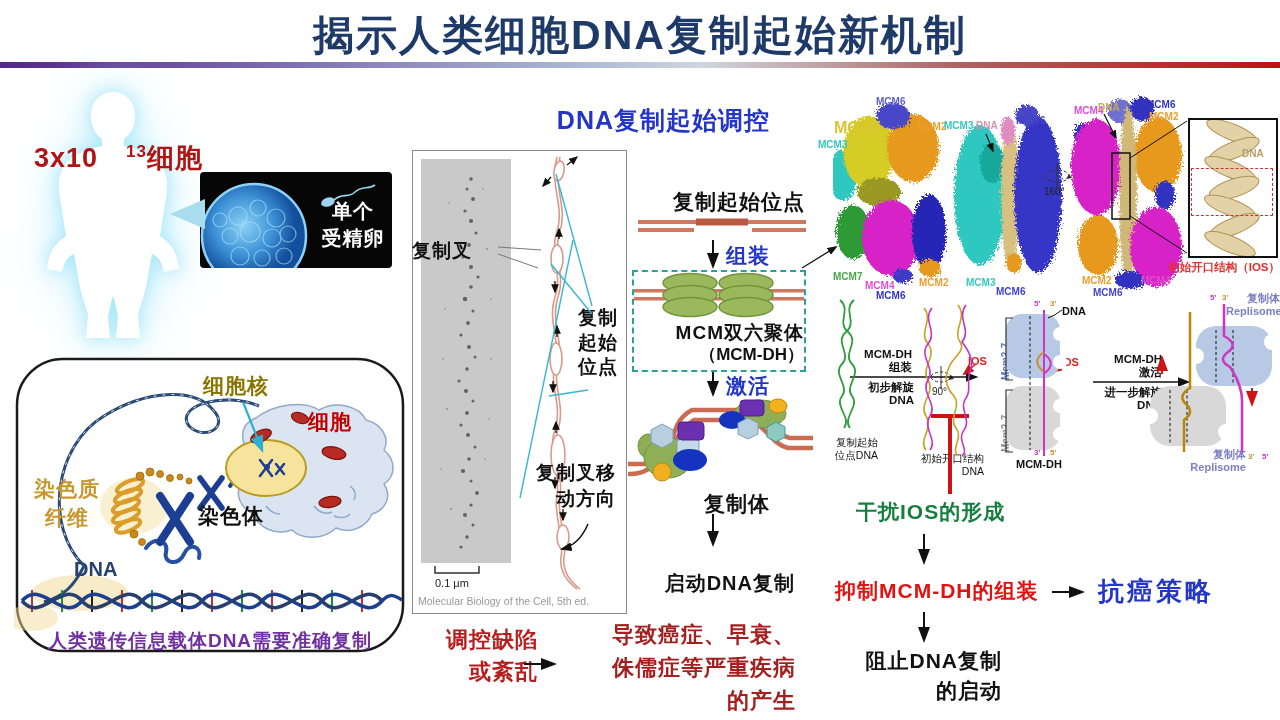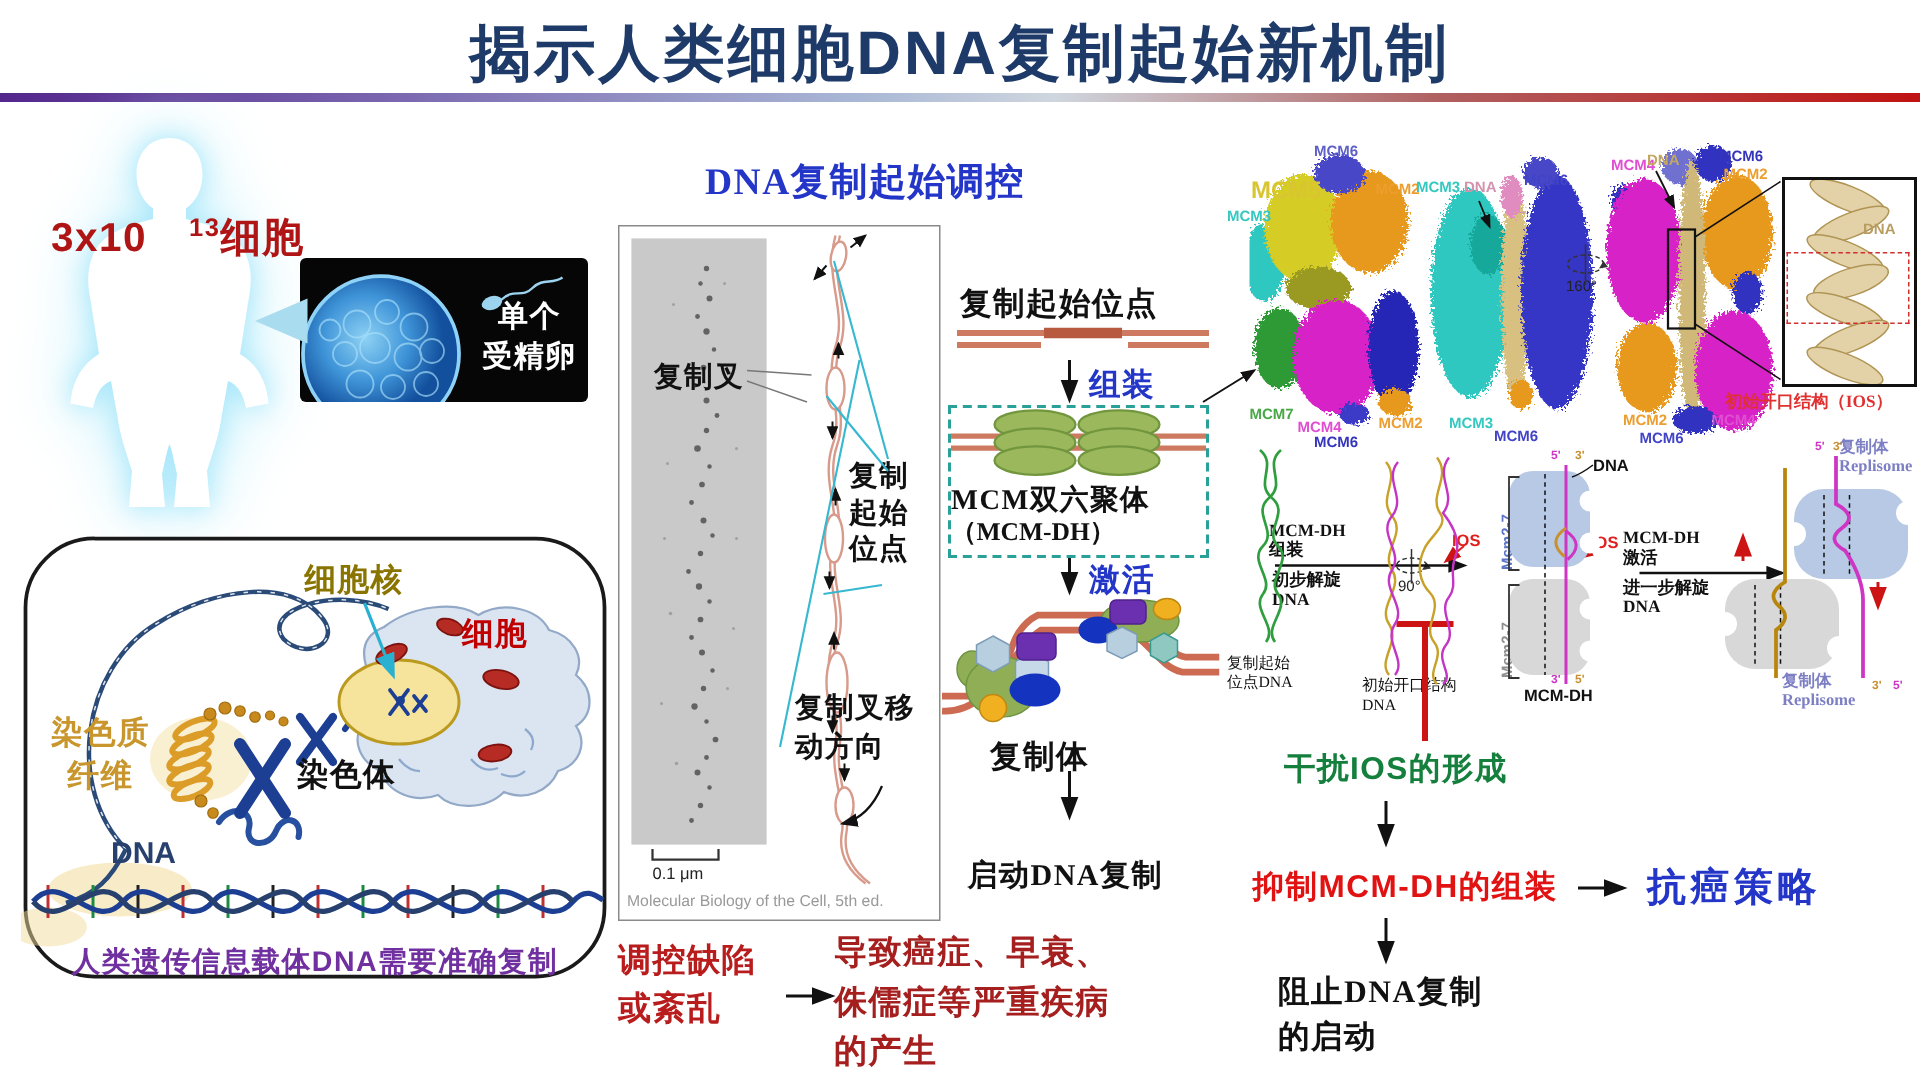--- a/index.html
+++ b/index.html
@@ -1,20 +1,20 @@
 <!DOCTYPE html>
 <html><head>
 <meta charset="utf-8">
 <style>
   html,body{margin:0;padding:0;background:#fff;width:1280px;height:720px;overflow:hidden;
     font-family:"Liberation Sans","DejaVu Sans",sans-serif;}
   .stage{position:relative;width:1280px;height:640px;background:#fff;}
   .abs{position:absolute;}
   .b{font-weight:700;}
-  .ctr{text-align:left;font-family:Liberation Serif, serif;}
+  .ctr{text-align:right;}
   .title{width:1280px;top:8px;left:0;text-align:center;font-size:41px;font-weight:800;
     color:#1e3a68;letter-spacing:2px;}
   .gradbar{top:62px;left:0;width:1280px;height:6px;
     background:linear-gradient(90deg,#53268c 0%,#7d6cb2 22%,#aab8d6 45%,#cfd6de 55%,#b06060 75%,#c01212 100%);}
   .silhouette{filter:drop-shadow(0 0 9px #a6e6fa) drop-shadow(0 0 22px #c6f1fc);}
   .cellcount{font-size:27px;color:#b01515;}
   .cellcount sup{font-size:17px;margin-left:28px;}
   .eggbox{background:#060606;border-radius:4px;overflow:hidden;}
   .eggcap{color:#fff;font-size:20px;line-height:1.35;text-align:center;}
   .lbl{white-space:nowrap;}
@@ -267,21 +267,21 @@
         <line x1="48" y1="84" x2="48" y2="74"></line>
         <line x1="44" y1="126" x2="44" y2="137"></line>
         <line x1="46" y1="182" x2="46" y2="171"></line>
         <line x1="42" y1="226" x2="42" y2="237"></line>
         <line x1="45" y1="278" x2="45" y2="267"></line>
         <line x1="44" y1="322" x2="44" y2="333"></line>
         <line x1="52" y1="354" x2="52" y2="365"></line>
       </g>
     </svg>
   </div>
-  <div class="abs b kai lbl" style="left:436px;top:238px;font-size:19px;color:#111">复制叉</div>
+  <div class="abs b kai lbl" style="left:412px;top:238px;font-size:19px;color:#111">复制叉</div>
   <div class="abs b kai ctr" style="left:566px;top:306px;width:52px;font-size:19px;line-height:1.3;color:#111">
     <div>复制</div>
     <div>起始</div>
     <div>位点</div>
   </div>
   <div class="abs b kai ctr" style="left:530px;top:460px;width:86px;font-size:19px;line-height:1.35;color:#111">
     <div>复制叉移</div>
     <div>动方向</div>
   </div>
 

